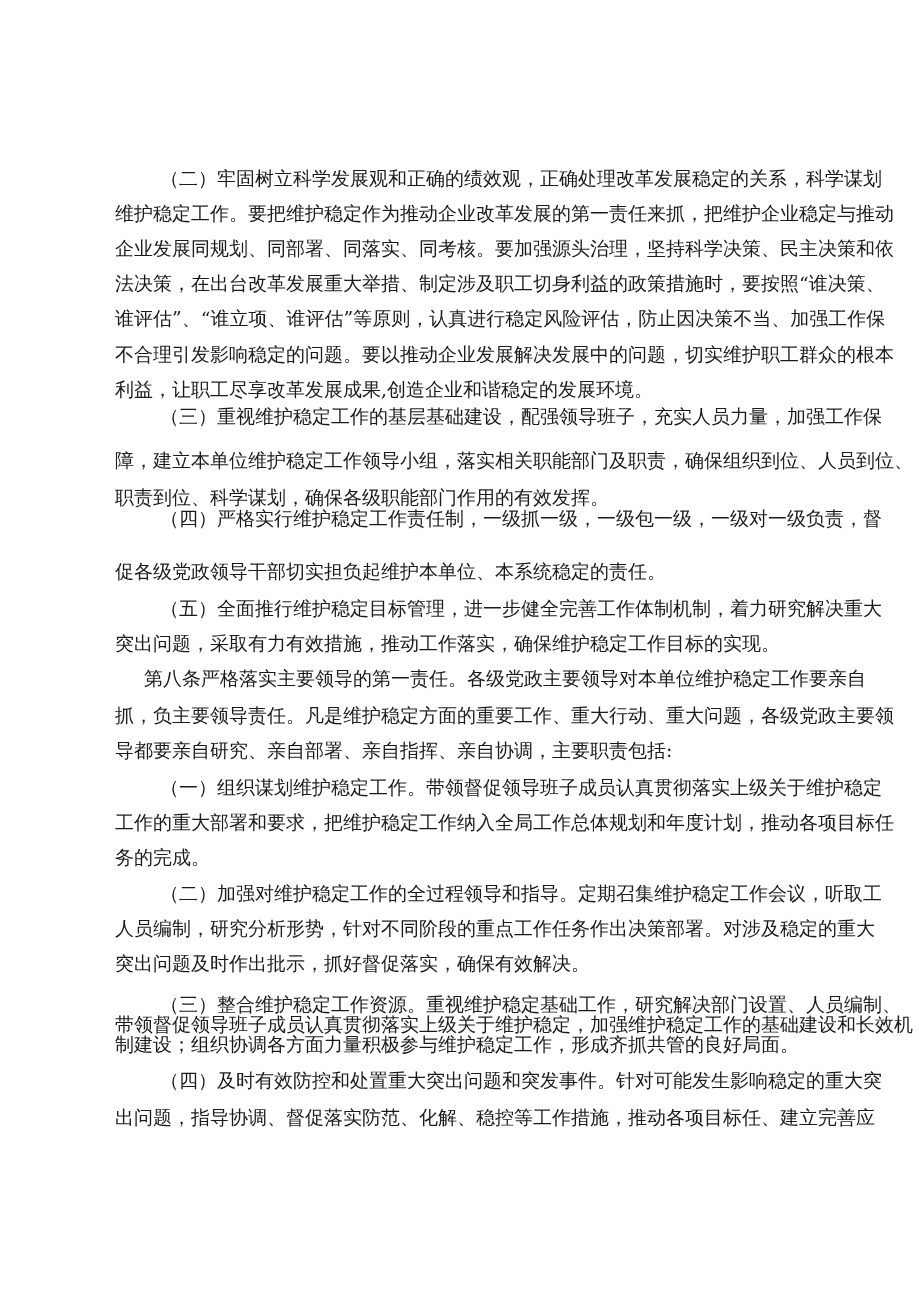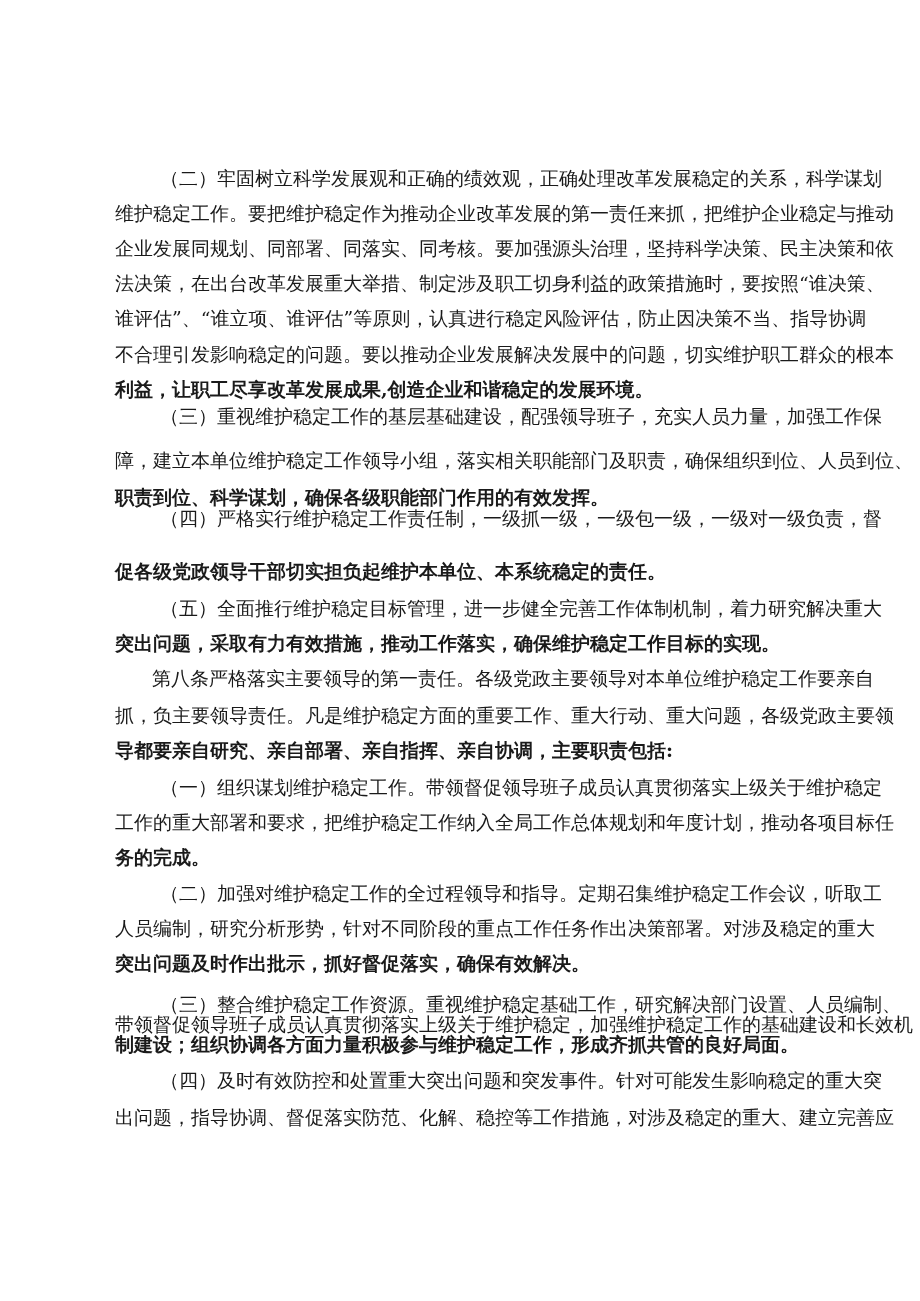--- a/index.html
+++ b/index.html
@@ -15,35 +15,35 @@
     height: 24px;
     line-height: 24px;
     font-family: "DejaVu Serif", "Liberation Serif", serif;
     font-size: 19px;
     color: #1a1a1a;
     white-space: nowrap;
     text-align: justify;
     text-align-last: justify;
     letter-spacing: 0px;
   }
-  .line.last { text-align-last: left; font-weight: bold; }
+  .line.last { text-align-last: left; }
   .line.indent { left: 160px; width: 645px; }
-  .line.indent2 { left: 152px; width: 660px; }
+  .line.indent2 { left: 144px; width: 660px; }
 </style>
 </head>
 <body>
 
 <div class="page">
 
   <div>
     <div class="line indent" style="top:166px">（二）牢固树立科学发展观和正确的绩效观，正确处理改革发展稳定的关系，科学谋划</div>
     <div class="line" style="top:201px">维护稳定工作。要把维护稳定作为推动企业改革发展的第一责任来抓，把维护企业稳定与推动</div>
     <div class="line" style="top:236px">企业发展同规划、同部署、同落实、同考核。要加强源头治理，坚持科学决策、民主决策和依</div>
     <div class="line" style="top:271px">法决策，在出台改革发展重大举措、制定涉及职工切身利益的政策措施时，要按照“谁决策、</div>
-    <div class="line" style="top:306px">谁评估”、“谁立项、谁评估”等原则，认真进行稳定风险评估，防止因决策不当、指导协调</div>
+    <div class="line" style="top:306px">谁评估”、“谁立项、谁评估”等原则，认真进行稳定风险评估，防止因决策不当、加强工作保</div>
     <div class="line" style="top:342px">不合理引发影响稳定的问题。要以推动企业发展解决发展中的问题，切实维护职工群众的根本</div>
     <div class="line last" style="top:377px">利益，让职工尽享改革发展成果,创造企业和谐稳定的发展环境。</div>
   </div>
 
   <div>
     <div class="line indent" style="top:404px">（三）重视维护稳定工作的基层基础建设，配强领导班子，充实人员力量，加强工作保</div>
     <div class="line" style="top:448px">障，建立本单位维护稳定工作领导小组，落实相关职能部门及职责，确保组织到位、人员到位、</div>
     <div class="line last" style="top:485px">职责到位、科学谋划，确保各级职能部门作用的有效发挥。</div>
   </div>
 
@@ -76,16 +76,16 @@
   </div>
 
   <div>
     <div class="line indent" style="top:992px">（三）整合维护稳定工作资源。重视维护稳定基础工作，研究解决部门设置、人员编制、</div>
     <div class="line" style="top:1012px">带领督促领导班子成员认真贯彻落实上级关于维护稳定，加强维护稳定工作的基础建设和长效机</div>
     <div class="line last" style="top:1032px">制建设；组织协调各方面力量积极参与维护稳定工作，形成齐抓共管的良好局面。</div>
   </div>
 
   <div>
     <div class="line indent" style="top:1068px">（四）及时有效防控和处置重大突出问题和突发事件。针对可能发生影响稳定的重大突</div>
-    <div class="line" style="top:1105px">出问题，指导协调、督促落实防范、化解、稳控等工作措施，对涉及稳定的重大、建立完善应</div>
+    <div class="line" style="top:1105px">出问题，指导协调、督促落实防范、化解、稳控等工作措施，推动各项目标任、建立完善应</div>
   </div>
 
 </div>
 
 </body></html>

